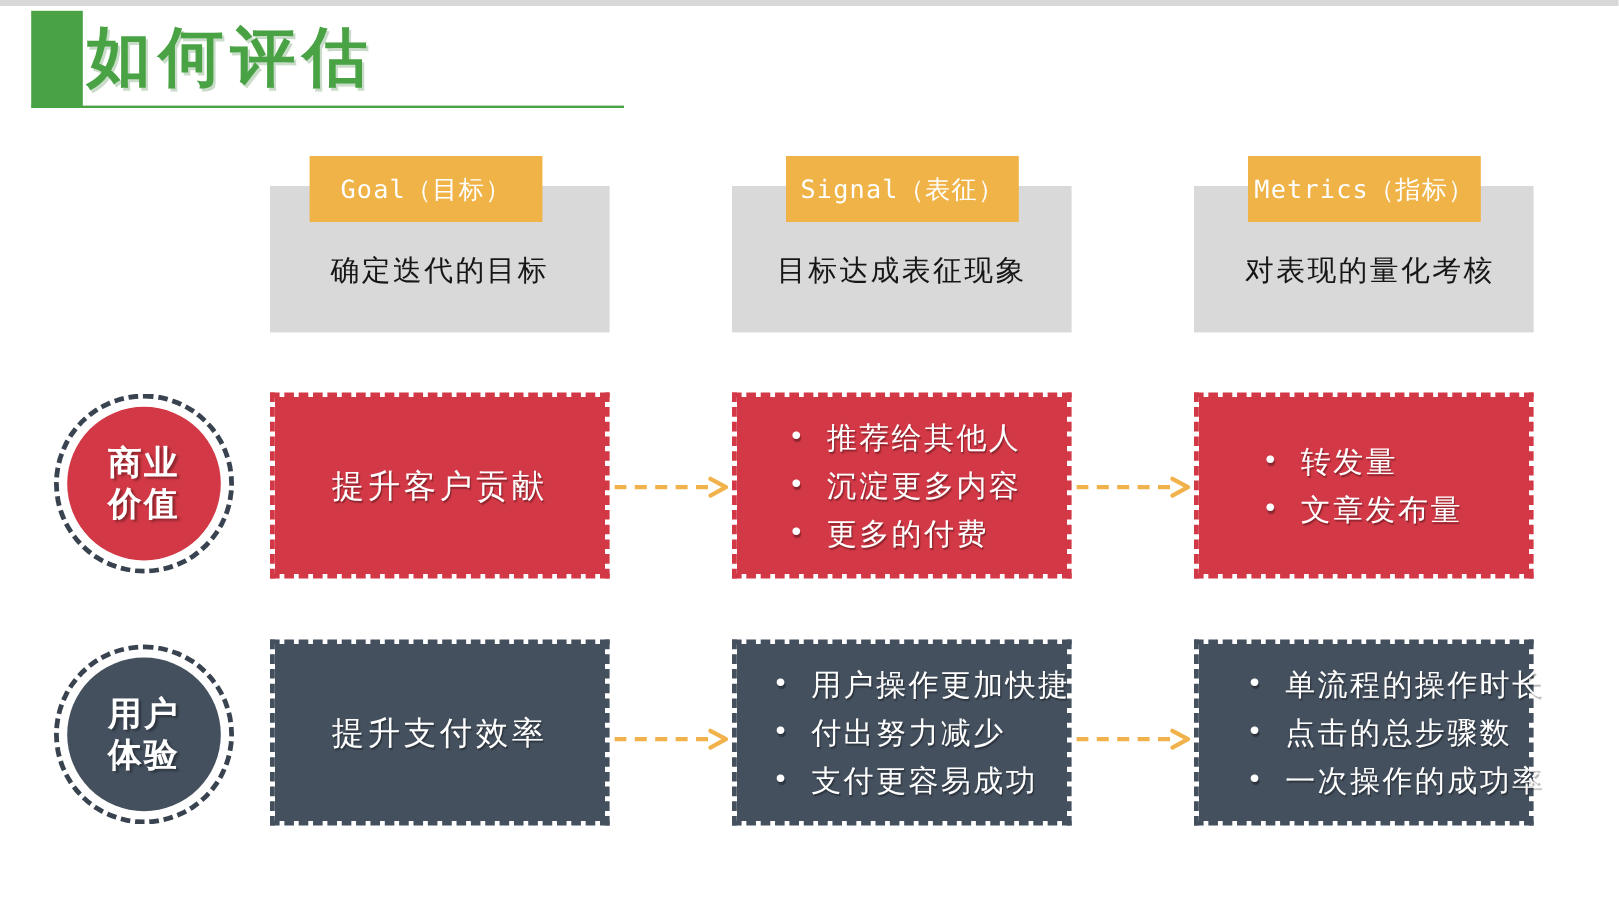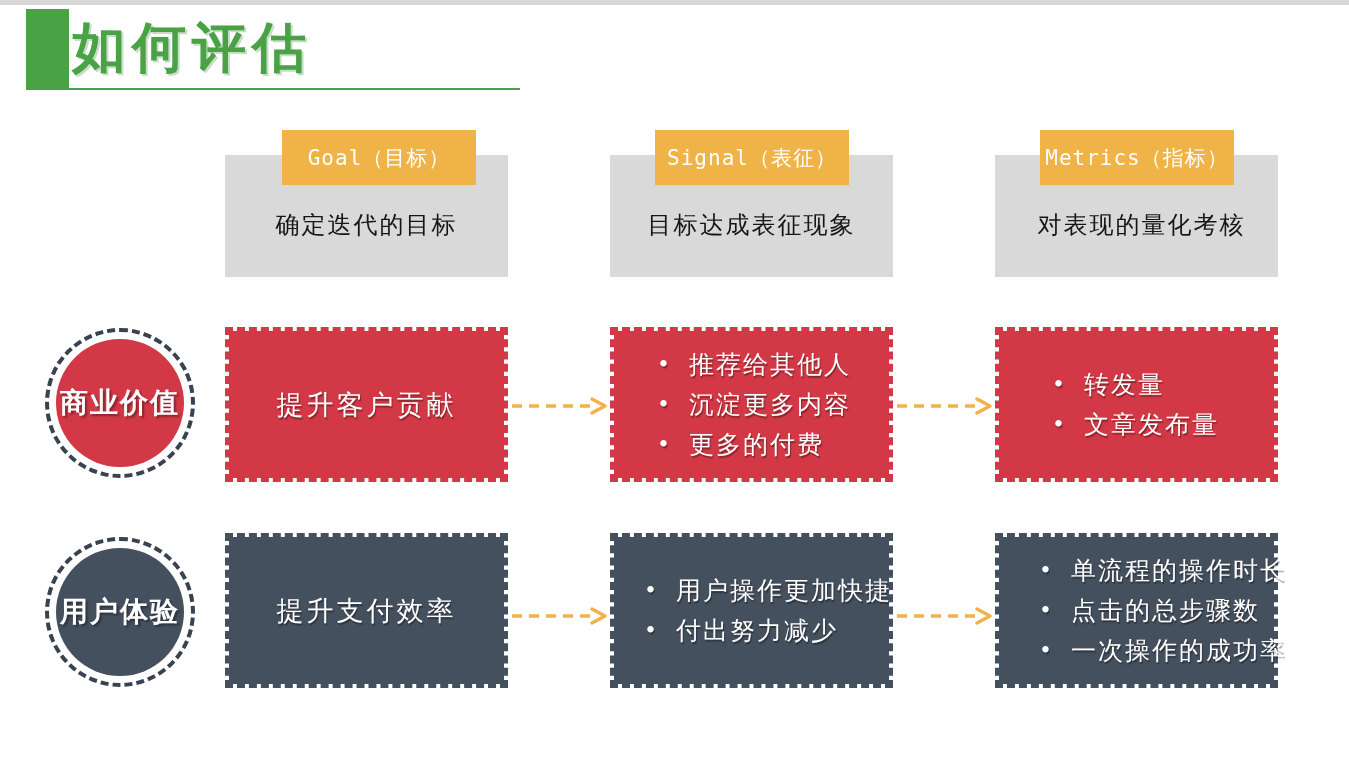--- a/index.html
+++ b/index.html
@@ -29,21 +29,21 @@
     font-size:24px;color:#161616;letter-spacing:2px;white-space:nowrap;
     padding-top:18px;box-sizing:border-box;
   }
   .tab{
     top:130px;width:194px;height:55px;background:#f0b347;
     display:flex;align-items:center;justify-content:center;
     font-family:"DejaVu Sans Mono","Liberation Mono",monospace;
     font-size:21px;color:#ffffff;white-space:nowrap;letter-spacing:1px;
   }
   .c0{left:225px;} .c1{left:610px;} .c2{left:995px;padding-left:10px;}
-  .t0{left:282px;} .t1{left:655px;} .t2{left:1040px;}
+  .t0{left:258px;} .t1{left:655px;} .t2{left:1040px;}
 
   
   .box{
     width:283px;height:155px;box-sizing:border-box;
     border:4px dashed transparent;background-clip:padding-box;
     display:flex;align-items:center;justify-content:center;
   }
   .box.red{background-color:#d23845;border-color:#d23845;}
   .box.dark{background-color:#44505e;border-color:#44505e;}
   .r0{top:327px;} .r1{top:533px;}
@@ -66,21 +66,21 @@
     font-size:22px;color:#ffffff;
   }
 
   
   .badge{
     left:45px;width:150px;height:150px;border-radius:50%;
     border:4px dashed #39434f;box-sizing:border-box;
   }
   .badge .fill{
     position:absolute;left:7px;top:7px;right:7px;bottom:7px;border-radius:50%;
-    display:flex;flex-direction:row;align-items:center;justify-content:center;
+    display:flex;flex-direction:column;align-items:center;justify-content:center;
   }
   .badge.red .fill{background:#d23845;}
   .badge.dark .fill{background:#44505e;}
   .badge .line{
     font-size:28px;font-weight:bold;color:#ffffff;line-height:34px;
     letter-spacing:2px;text-shadow:2px 2px 2px rgba(0,0,0,0.35);white-space:nowrap;
   }
   .b0{top:328px;} .b1{top:537px;}
 
   
@@ -141,20 +141,21 @@
   </div>
 
   <div class="abs box dark c0 r1">
     <span class="goal-text">提升支付效率</span>
   </div>
 
   <div class="abs box dark c1 r1">
     <ul>
       <li>用户操作更加快捷</li>
       <li>付出努力减少</li>
+      <li>支付更容易成功</li>
     </ul>
   </div>
 
   <div class="abs box dark c2 r1">
     <ul>
       <li>单流程的操作时长</li>
       <li>点击的总步骤数</li>
       <li>一次操作的成功率</li>
     </ul>
   </div>

